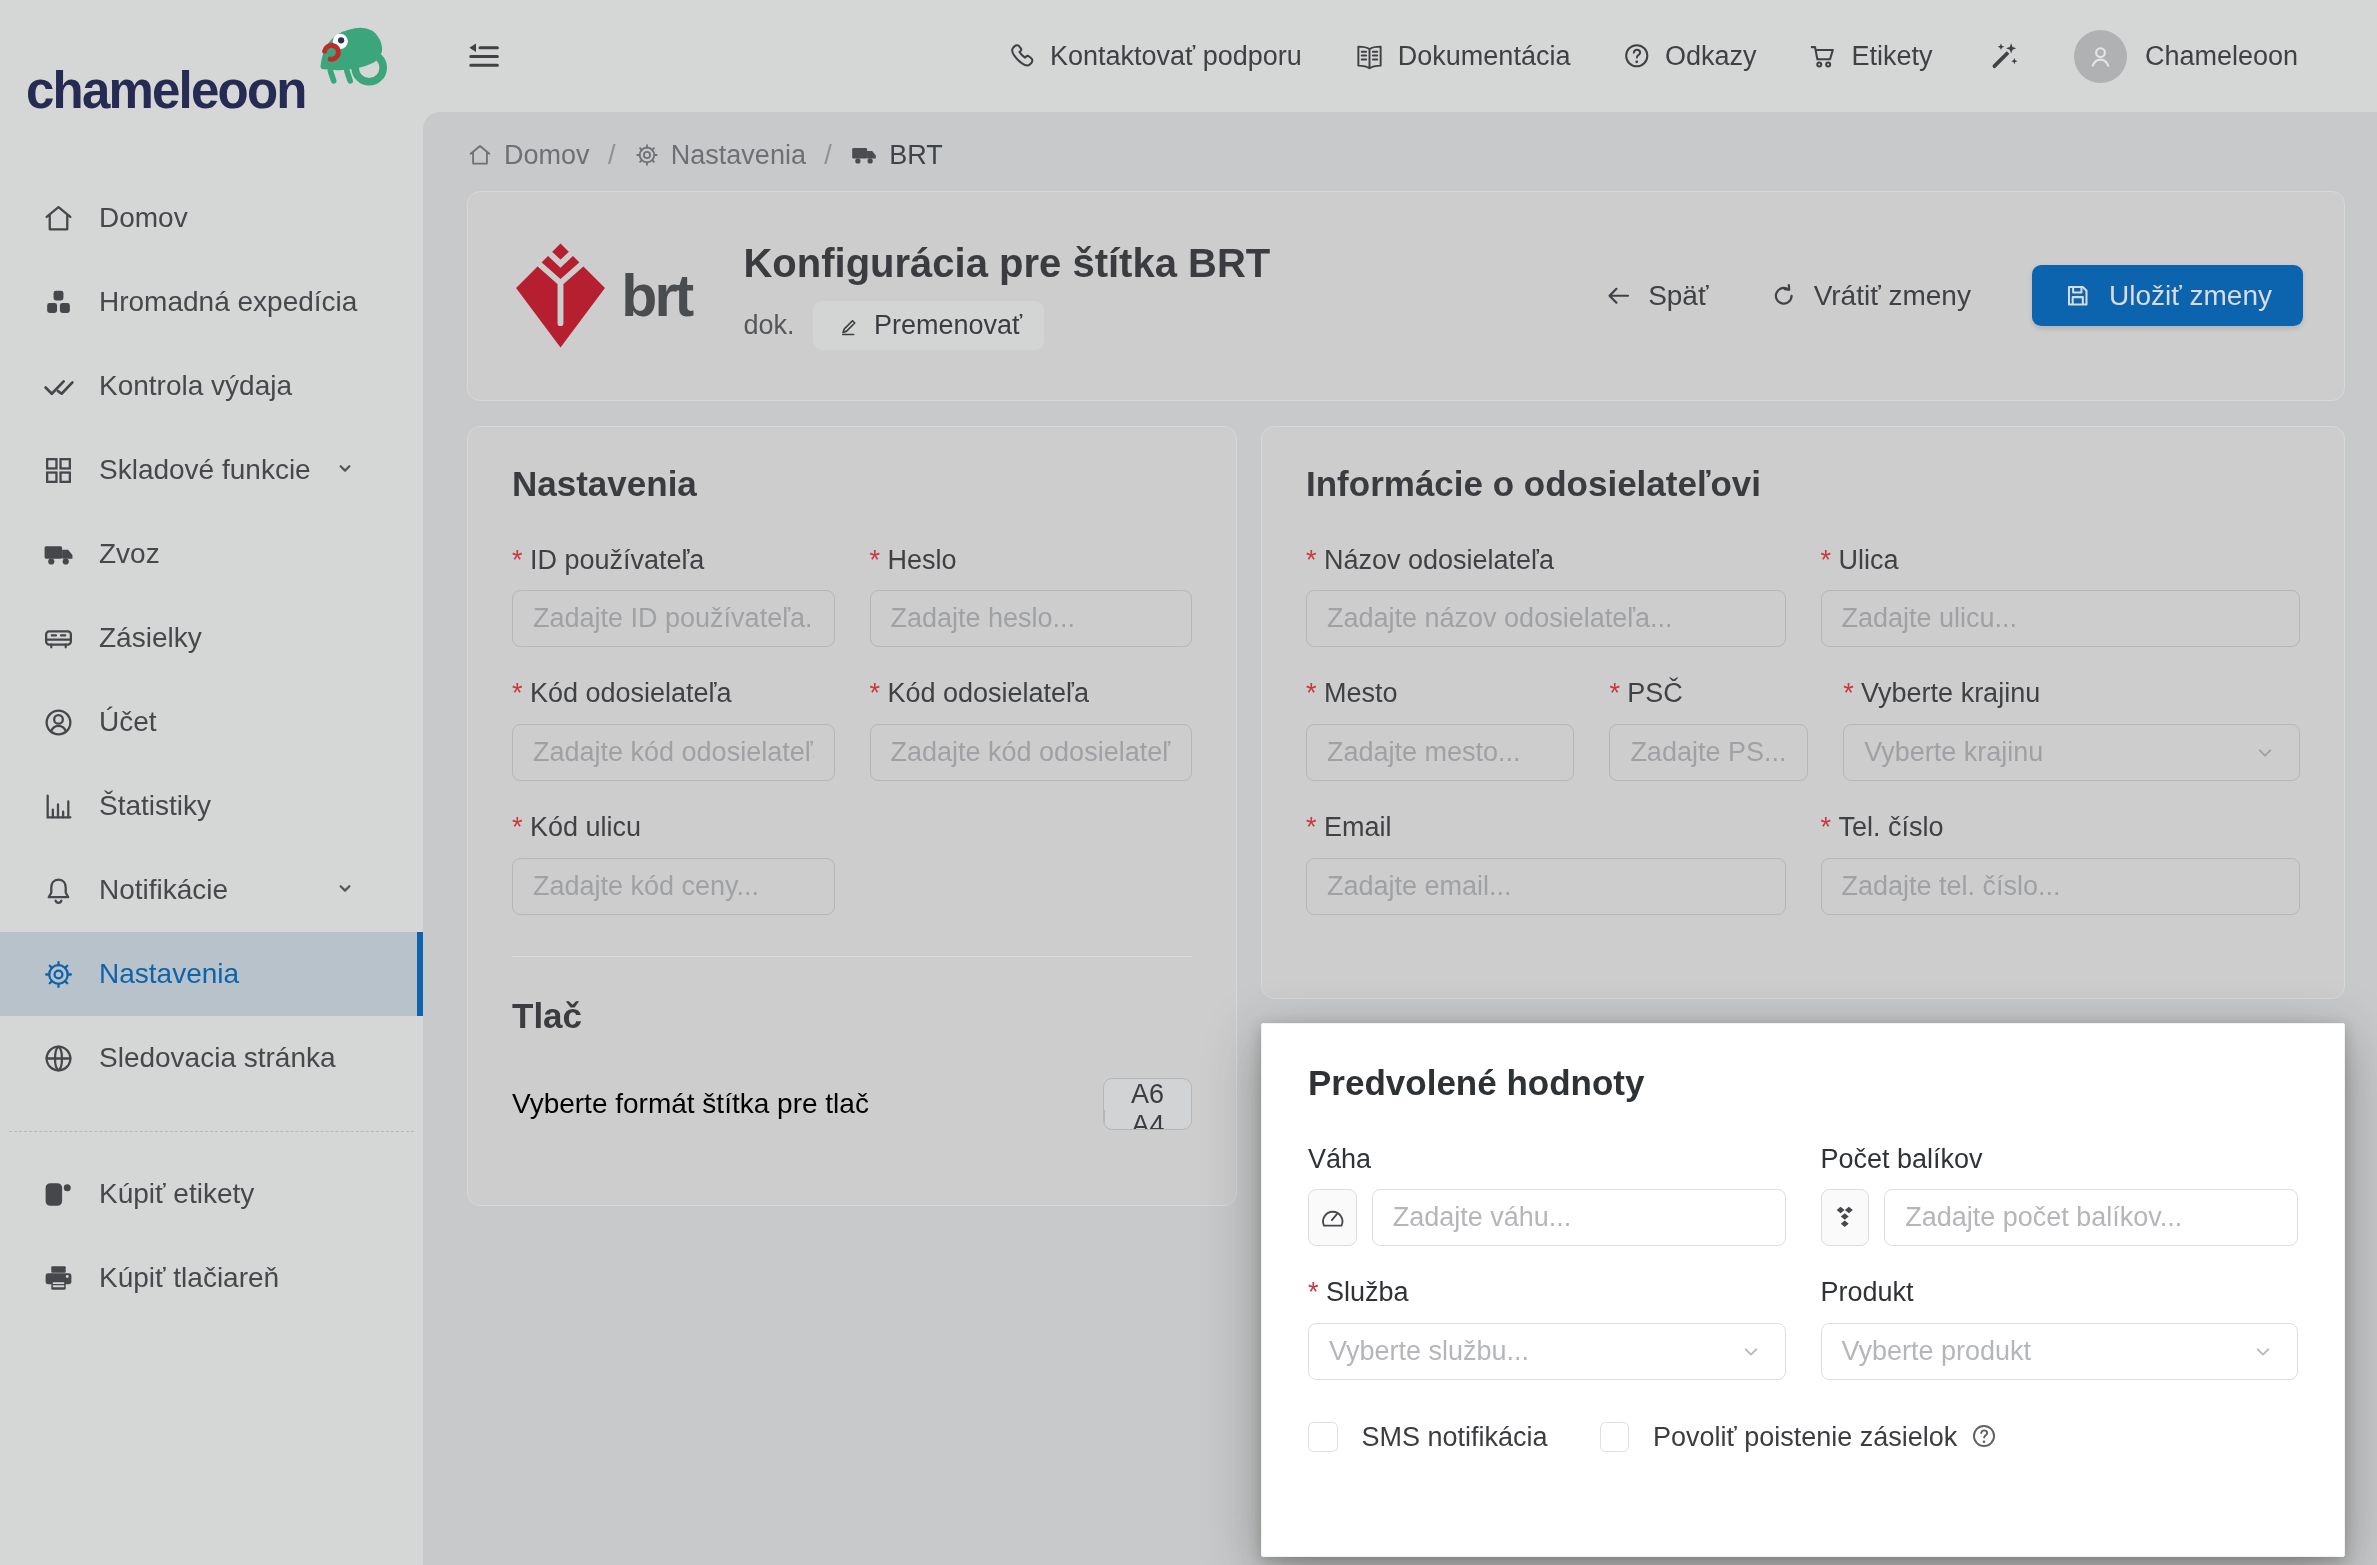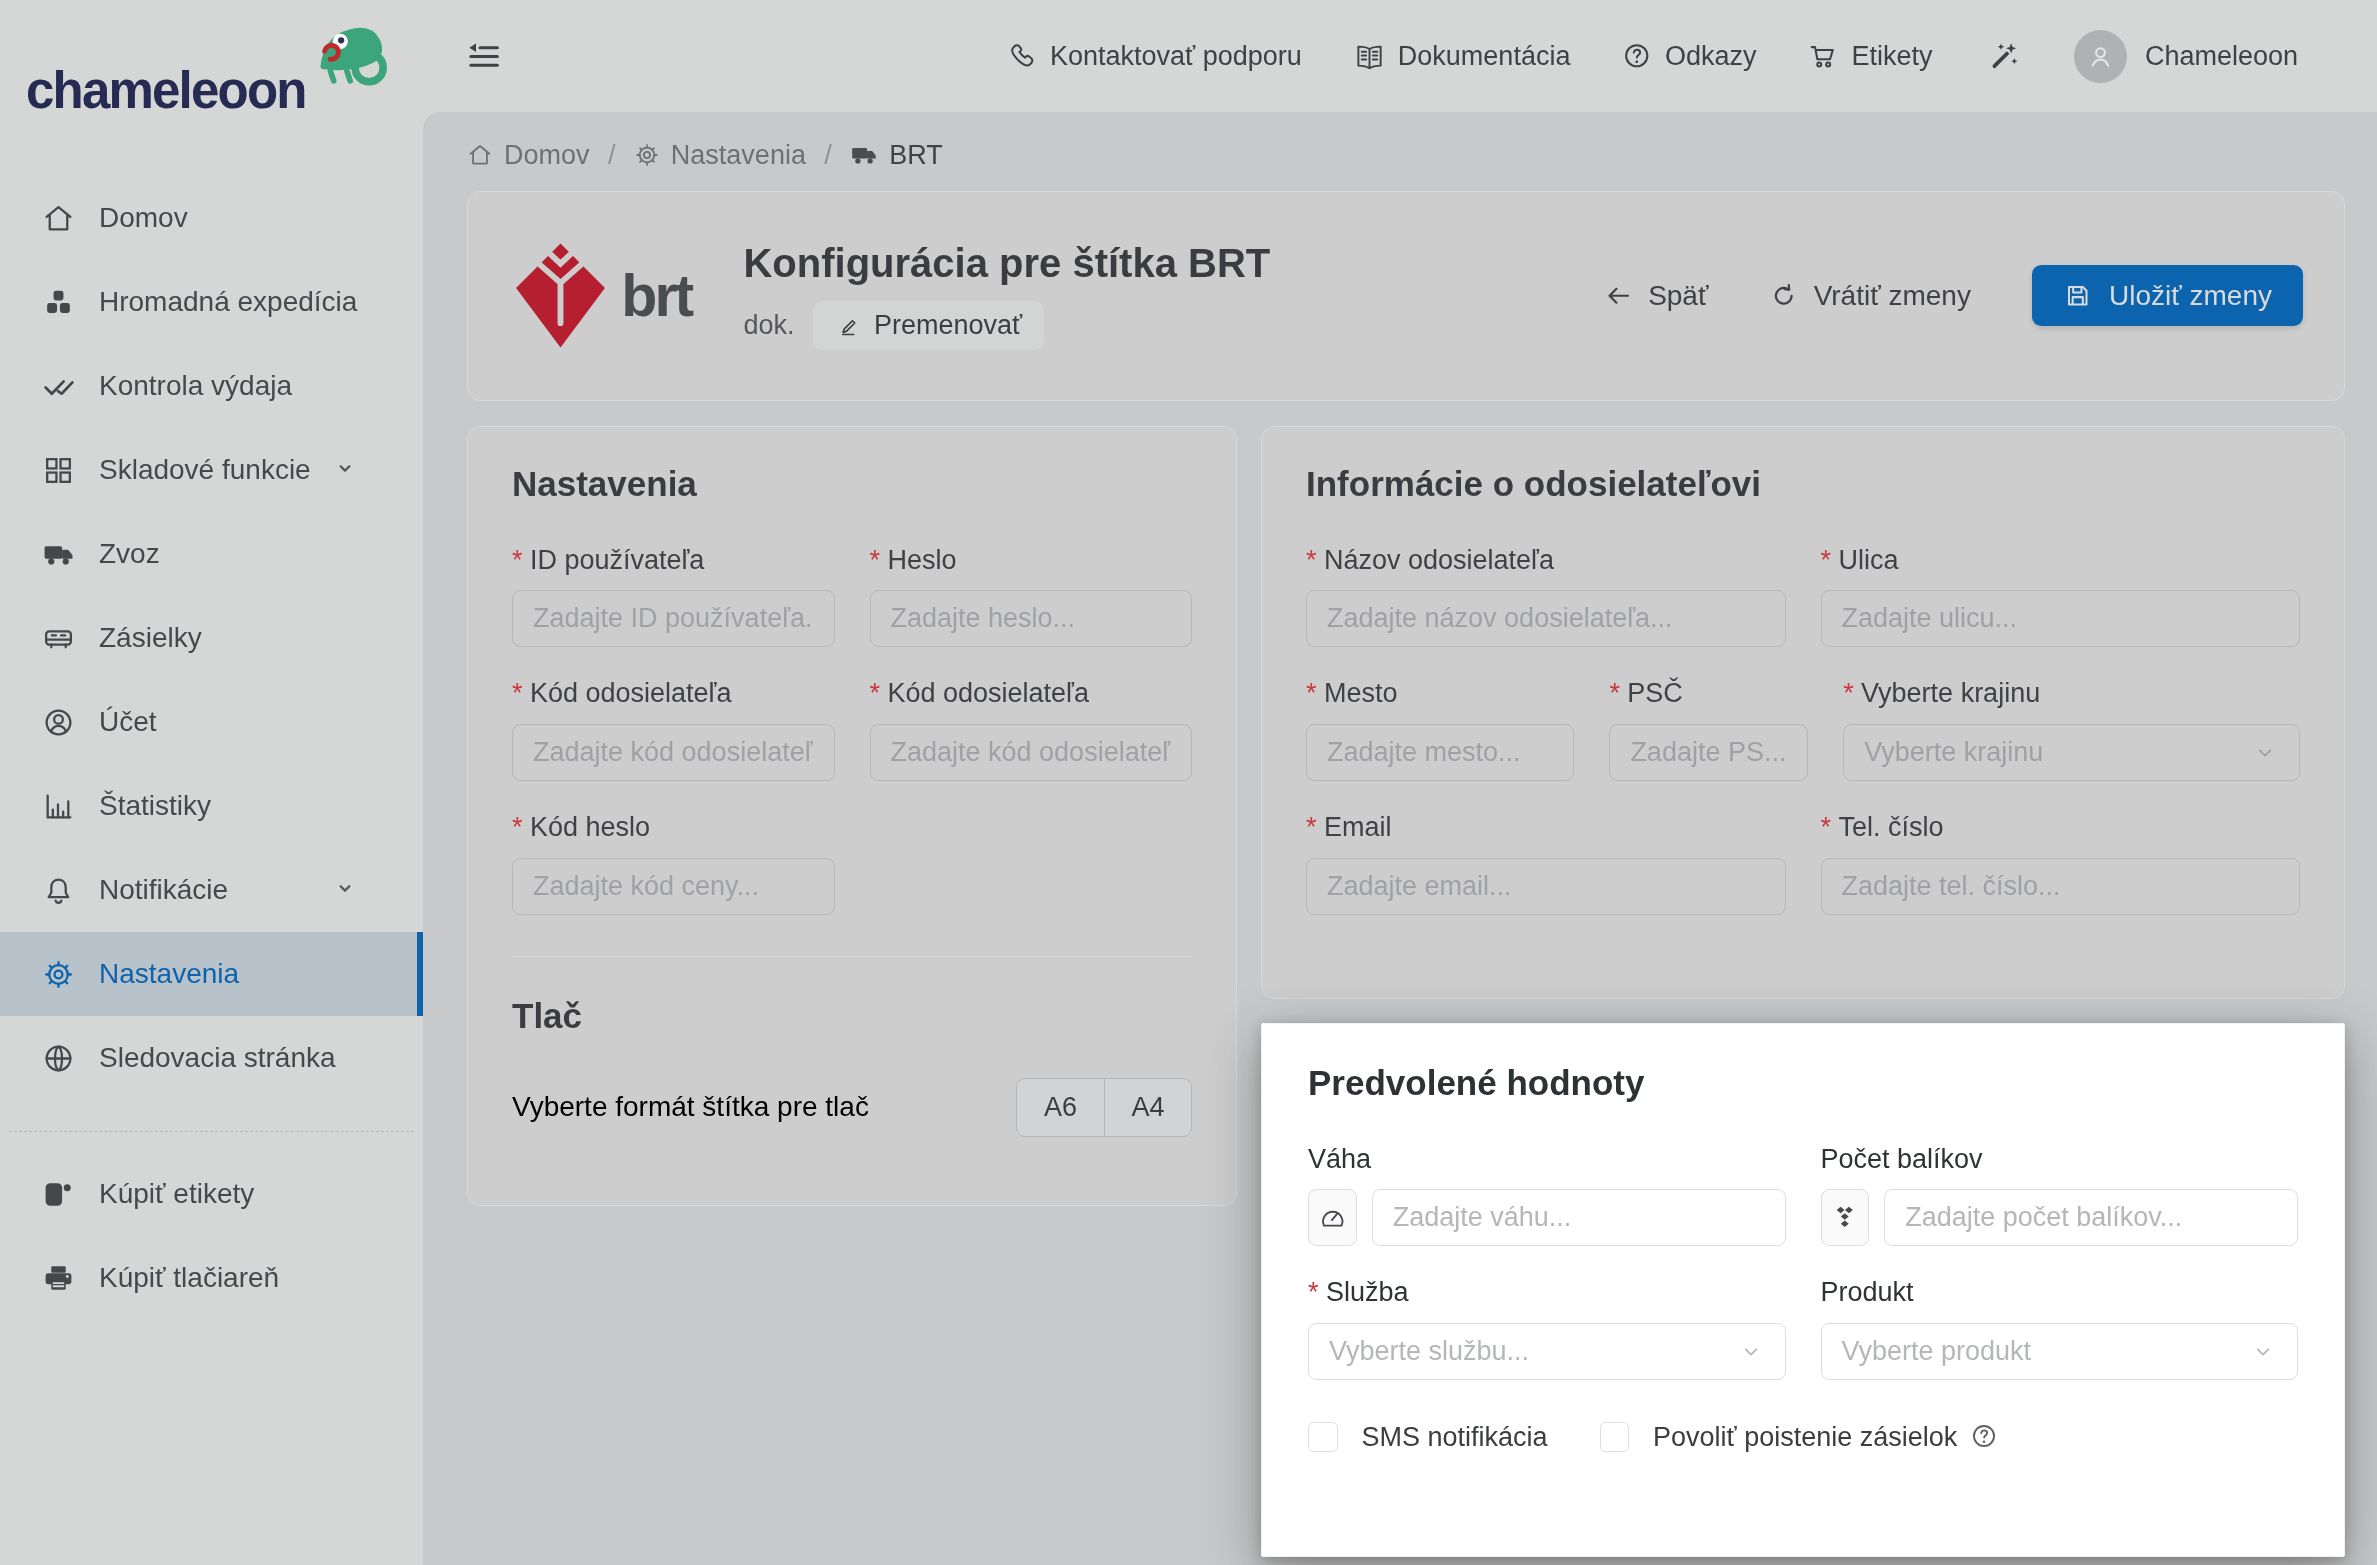--- a/index.html
+++ b/index.html
@@ -67,21 +67,21 @@
   .field.w21 { flex:0 0 20%; }
   .flabel { display:flex; align-items:center; font-size:27px; color:#3f4144; margin-bottom:14.7px; white-space:nowrap; }
   .req { color:#c93a40; margin-right:7.4px; font-size:27px; }
   .tinput { width:100%; height:57px; border:1.4px solid #b5b6b8; border-radius:8.3px; background:transparent; padding:0 20px; font-size:27px; color:#3f4144; font-family:inherit; outline:none; }
   .tinput::placeholder { color:#9fa1a4; opacity:1; }
   .selectbox { width:100%; height:57px; border:1.4px solid #b5b6b8; border-radius:8.3px; display:flex; align-items:center; justify-content:space-between; padding:0 20px; font-size:27px; color:#9fa1a4; cursor:pointer; }
   .divider { border-top:1.4px solid #d9dadb; margin-top:9.2px; }
   .print-title { margin-top:39px; }
   .print-row { display:flex; align-items:center; margin-top:42px; }
   .print-label { font-size:28px; color:#000000; }
-  .segmented { margin-left:auto; display:flex; height:59px; border:1.4px solid #b5b6b8; border-radius:9.2px; overflow:hidden; background:#d2d3d4; }
+  .segmented { margin-left:auto; display:flex; height:52px; border:1.4px solid #b5b6b8; border-radius:9.2px; overflow:hidden; background:#d2d3d4;flex-direction:column; }
   .seg-btn { width:87px; display:flex; align-items:center; justify-content:center; font-size:27px; color:#3b3d40; cursor:pointer; }
   .seg-btn + .seg-btn { border-left:1.4px solid #b5b6b8; }
 
   
   .defaults-card { background:#ffffff; border:0.9px solid #f2f2f0; border-radius:2px; height:534px; padding:39px 46px; box-shadow:0 16.6px 55px rgba(40,40,35,0.38), 0 3.7px 13px rgba(40,40,35,0.22); position:relative; z-index:3; }
   .defaults-card .flabel { color:#303336; }
   .defaults-card .tinput { border-color:#dcdddf; color:#303336; }
   .defaults-card .tinput::placeholder { color:#b4b6b9; }
   .defaults-card .selectbox { border-color:#dcdddf; color:#b4b6b9; }
   .input-group { display:flex; align-items:stretch; gap:14.7px; }
@@ -444,21 +444,21 @@
                 <span class="req">*</span>
                 <span>Kód odosielateľa</span>
               </div>
             <input class="tinput" type="text" placeholder="Zadajte kód odosielateľa..." style="">
           </div>
         </div>
         <div class="frow" style="margin-bottom:0;">
           <div class="field" style="flex:0 0 calc(50% - 17.5px);">
             <div class="flabel">
                 <span class="req">*</span>
-                <span>Kód heslo</span>
+                <span>Kód ulicu</span>
               </div>
             <input class="tinput" type="text" placeholder="Zadajte kód ceny..." style="">
           </div>
         </div>
       </div>
       <div class="divider" style="margin-top:41px;"></div>
       <h2 class="card-title print-title">Tlač</h2>
       <div class="print-row">
         <span class="print-label">Vyberte formát štítka pre tlač</span>
         <div class="segmented">

